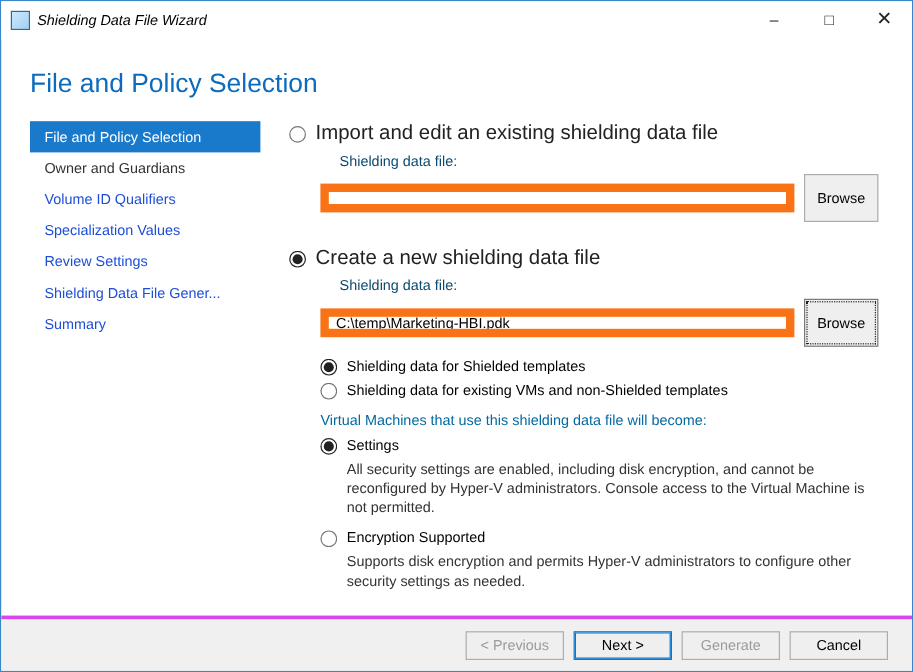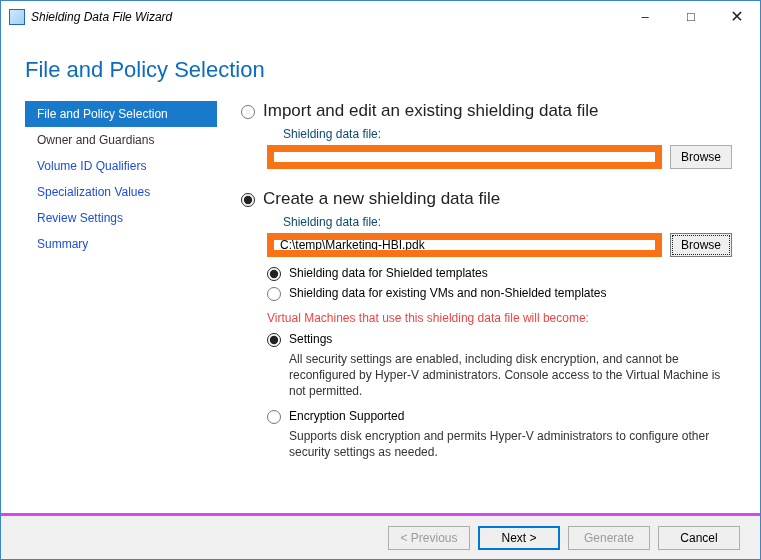--- a/index.html
+++ b/index.html
@@ -27,26 +27,26 @@
 
   
   .main { flex: 1; padding: 0 4px 0 24px; overflow: hidden; }
   .group { margin-bottom: 20px; }
   .opt-row { display: flex; align-items: center; gap: 8px; margin-bottom: 6px; }
   .section-heading { font-size: 17px; color: #222; font-weight: 400; }
   .sub { margin-left: 26px; }
   .label-small { font-size: 12px; color: #0c4a6e; margin: 2px 0 4px 16px; }
   .file-row { display: flex; gap: 8px; align-items: center; margin-bottom: 8px; }
   .file-row input[type=text] { flex: 1; height: 24px; border: 7px solid #f97316; font-size: 12px; padding: 2px 6px; background: #fff; }
-  .btn { height: 24px; min-width: 62px; padding: 0 10px; font-size: 12px; background: #efefef; border: 1px solid #adadad; cursor: default; }
+  .btn { height: 40px; min-width: 62px; padding: 0 10px; font-size: 12px; background: #efefef; border: 1px solid #adadad; cursor: default; }
   .btn.focus { outline: 1px dotted #222; outline-offset: -3px; border: 1px solid #7a7a7a; }
   .radio-line { display: flex; align-items: flex-end; gap: 8px; font-size: 12px; margin: 4px 0; }
   .radio-line label { line-height: 16px; }
   .desc { font-size: 12px; color: #333; margin-left: 22px; line-height: 1.35; margin-bottom: 8px; }
-  .note { font-size: 12px; color: #ef4444; margin: 10px 0 6px 0; }
+  .note { font-size: 12px; color: #0369a1; margin: 10px 0 6px 0; }
 
   input[type=radio] { width: 14px; height: 14px; accent-color: #222; margin-top: 1px; }
 
   
   .footer { position: absolute; left: 0; right: 0; bottom: 0; height: 46px; border-top: 3px solid #d946ef; background: #f0f0f0; display: flex; align-items: center; justify-content: flex-end; padding: 0 20px; gap: 8px; }
   .footer .btn { min-width: 82px; height: 24px; }
   .footer .btn.primary { border-color: #0078d7; box-shadow: inset 0 0 0 1px #0078d7; }
   .footer .btn[disabled] { color: #9b9b9b; }
 </style>
 </head>
@@ -65,20 +65,21 @@
   <div class="page-title">File and Policy Selection</div>
 
   <div class="columns">
 
     <div class="sidebar">
       <div class="sidebar-item active">File and Policy Selection</div>
       <div class="sidebar-item">Owner and Guardians</div>
       <div class="sidebar-item disabled">Volume ID Qualifiers</div>
       <div class="sidebar-item disabled">Specialization Values</div>
       <div class="sidebar-item disabled">Review Settings</div>
+      <div class="sidebar-item disabled">Shielding Data File Gener...</div>
       <div class="sidebar-item disabled">Summary</div>
     </div>
 
     <div class="main">
 
       <div class="group">
         <div class="opt-row">
           <input type="radio" name="mode" style="">
           <span class="section-heading">Import and edit an existing shielding data file</span>
         </div>

